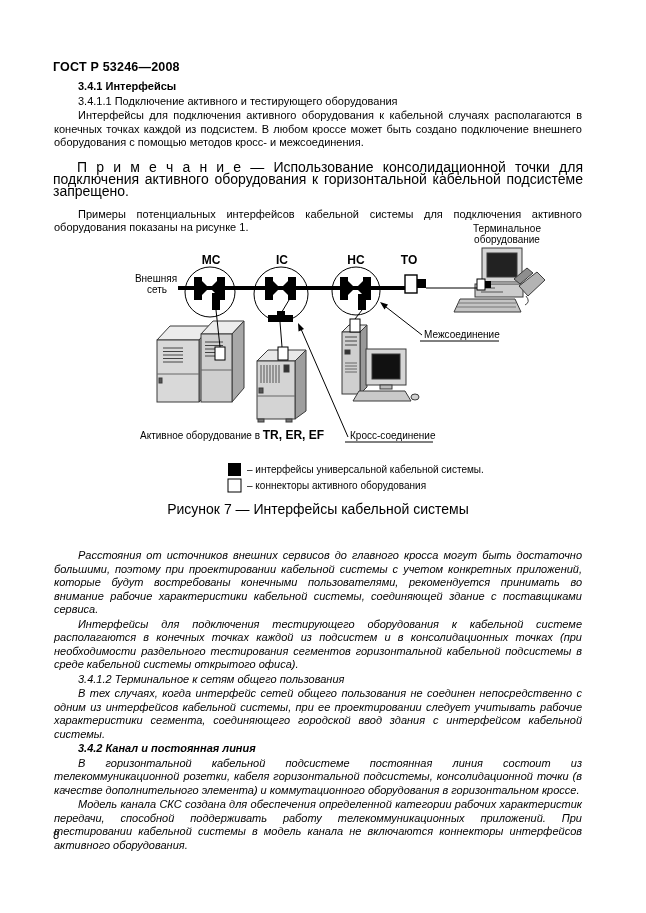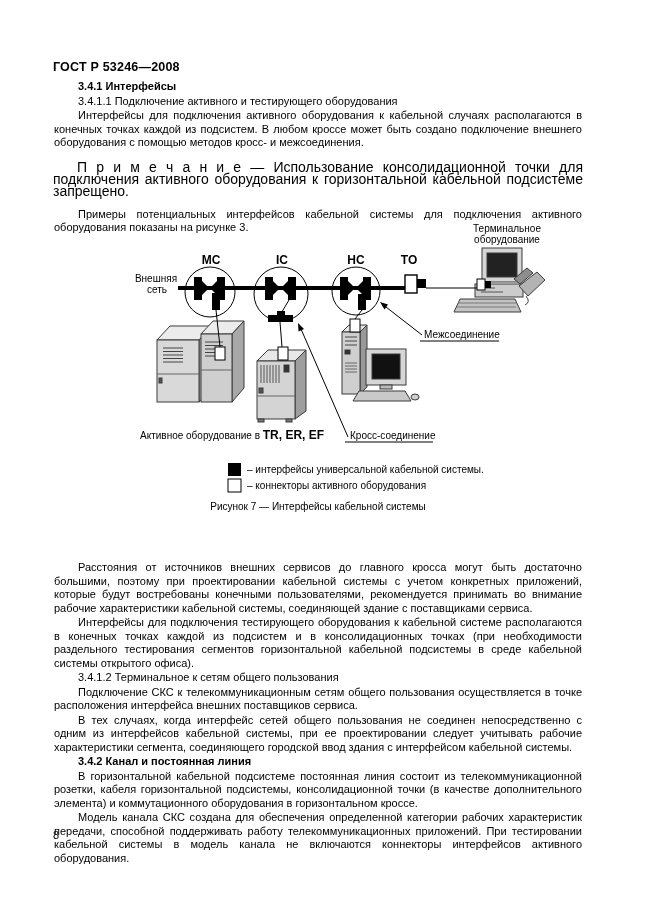--- a/index.html
+++ b/index.html
@@ -3,44 +3,44 @@
 <meta charset="utf-8">
 <style>
   html,body { margin:0; padding:0; background:#fff; }
   .page {
     position:relative; width:646px; height:913px; background:#ffffff;
     color:#000; font-family:"Liberation Sans", sans-serif; overflow:hidden;
   }
   .doc-header { position:absolute; left:53px; top:40px; font-size:12.5px; font-weight:bold; letter-spacing:.2px;margin-top:20px; }
   .textblock { position:absolute; left:53px; width:530px; font-size:11px; line-height:13.5px; text-align:justify; }
   .tb-upper { top:79px; }
-  .tb-lower { top:560px; }
+  .tb-lower { top:548px;font-style:italic; }
   .textblock p { margin:1px; text-indent:24px; }
   .textblock p.head { font-weight:bold; }
   .textblock p.note { font-size:14px; line-height:12px; margin:11px 0; }
   .figure-wrap { position:absolute; left:53px; top:218px; width:530px; height:282px; }
   .figure-wrap svg text { font-family:"Liberation Sans", sans-serif; fill:#000; }
   .lbl10 { font-size:10px; }
   .lblbold { font-size:12px; font-weight:bold; }
-  .caption { position:absolute; left:53px; top:501px; width:530px; text-align:center; font-size:10px; }
+  .caption { position:absolute; left:53px; top:501px; width:530px; text-align:center; font-size:14px; }
   .pagenum { position:absolute; left:53px; top:829px; font-size:11px; }
 </style>
 </head>
 <body>
 
 <div class="page">
 
   <div class="doc-header">ГОСТ Р 53246—2008</div>
 
   <div class="textblock tb-upper">
     <p class="head">3.4.1 Интерфейсы</p>
     <p>3.4.1.1 Подключение активного и тестирующего оборудования</p>
     <p>Интерфейсы для подключения активного оборудования к кабельной случаях располагаются в конечных точках каждой из подсистем. В любом кроссе может быть создано подключение внешнего оборудования с помощью методов кросс- и межсоединения.</p>
     <p class="note"><span>П р и м е ч а н и е</span> <span>— Использование консолидационной точки для подключения активного оборудования к горизонтальной кабельной подсистеме запрещено.</span></p>
-    <p>Примеры потенциальных интерфейсов кабельной системы для подключения активного оборудования показаны на рисунке 3.</p>
+    <p>Примеры потенциальных интерфейсов кабельной системы для подключения активного оборудования показаны на рисунке 1.</p>
   </div>
 
   <div class="figure-wrap">
     <svg width="530" height="282" viewBox="0 0 530 282">
 
       <g stroke="#3a3a3a" stroke-width="1">
         <polygon points="104,122 117,108 159,108 146,122" fill="#ececec"></polygon>
         <polygon points="146,122 159,108 159,170 146,184" fill="#b0b0b0"></polygon>
         <rect x="104" y="122" width="42" height="62" fill="#d9d9d9"></rect>
         <path d="M110,130 h20 M110,133.5 h20 M110,137 h20 M110,140.5 h20 M110,144 h20" stroke="#444"></path>
@@ -177,21 +177,20 @@
       </g>
     </svg>
   </div>
 
   <div class="caption">Рисунок 7 — Интерфейсы кабельной системы</div>
 
   <div class="textblock tb-lower">
     <p>Расстояния от источников внешних сервисов до главного кросса могут быть достаточно большими, поэтому при проектировании кабельной системы с учетом конкретных приложений, которые будут востребованы конечными пользователями, рекомендуется принимать во внимание рабочие характеристики кабельной системы, соединяющей здание с поставщиками сервиса.</p>
     <p>Интерфейсы для подключения тестирующего оборудования к кабельной системе располагаются в конечных точках каждой из подсистем и в консолидационных точках (при необходимости раздельного тестирования сегментов горизонтальной кабельной подсистемы в среде кабельной системы открытого офиса).</p>
     <p>3.4.1.2 Терминальное к сетям общего пользования</p>
-    <p>Подключение СКС к телекоммуникационным сетям общего пользования осуществляется в точке расположения интерфейса внешних поставщиков сервиса.</p>
     <p>В тех случаях, когда интерфейс сетей общего пользования не соединен непосредственно с одним из интерфейсов кабельной системы, при ее проектировании следует учитывать рабочие характеристики сегмента, соединяющего городской ввод здания с интерфейсом кабельной системы.</p>
     <p class="head">3.4.2 Канал и постоянная линия</p>
     <p>В горизонтальной кабельной подсистеме постоянная линия состоит из телекоммуникационной розетки, кабеля горизонтальной подсистемы, консолидационной точки (в качестве дополнительного элемента) и коммутационного оборудования в горизонтальном кроссе.</p>
     <p>Модель канала СКС создана для обеспечения определенной категории рабочих характеристик передачи, способной поддерживать работу телекоммуникационных приложений. При тестировании кабельной системы в модель канала не включаются коннекторы интерфейсов активного оборудования.</p>
   </div>
 
   <div class="pagenum">8</div>
 
 </div>
 

